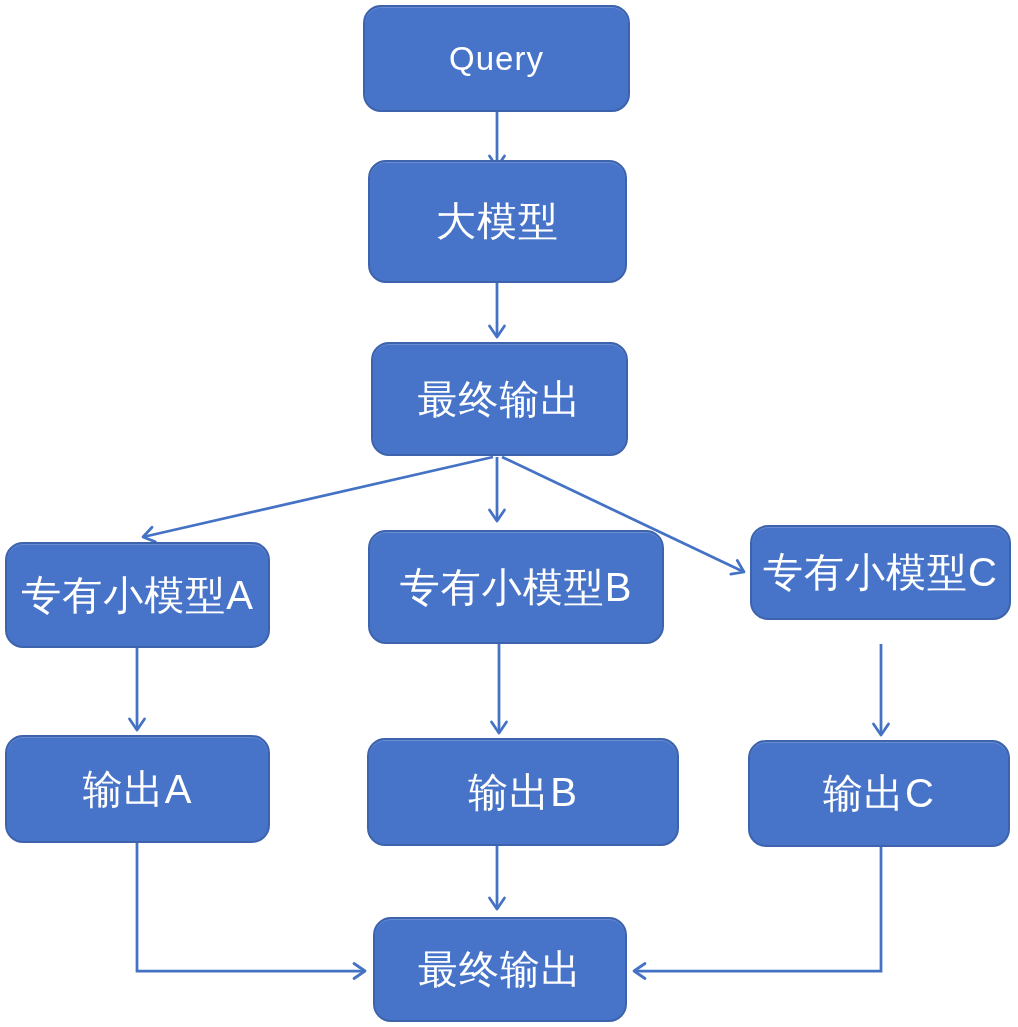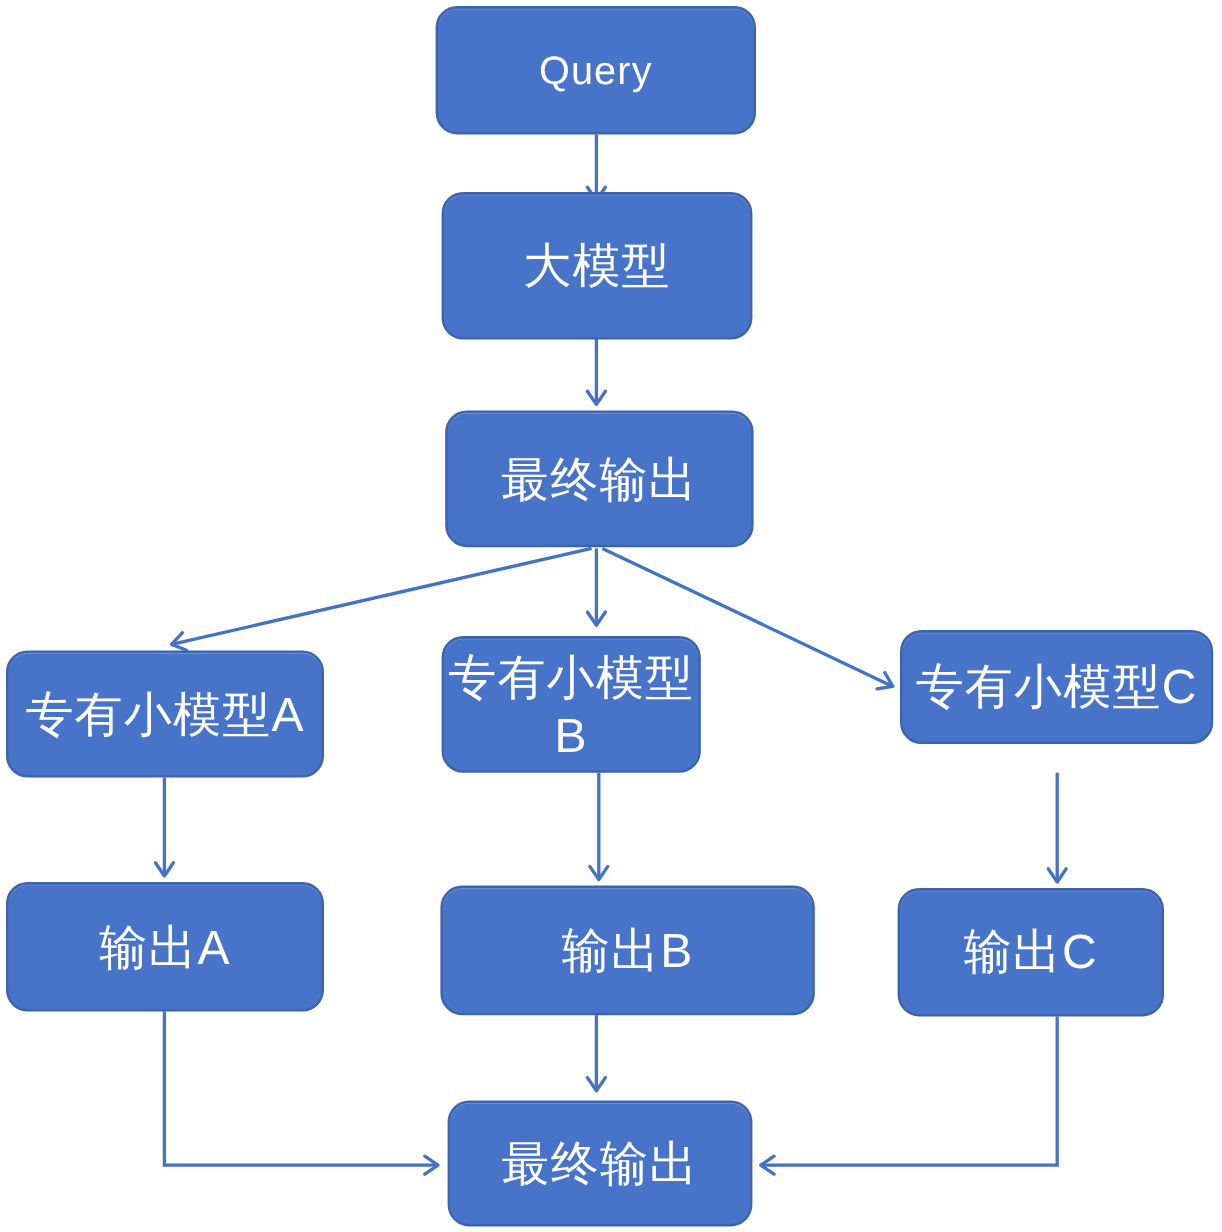--- a/index.html
+++ b/index.html
@@ -47,25 +47,25 @@
     font-size:40px;
     letter-spacing:1px;
     text-align:center;
     box-shadow:inset 0 1px 0 rgba(255,255,255,0.18);
   }
   
   .n-query        {left:363px; top:5px;   width:267px; height:107px; font-size:33px;}
   .n-large-model  {left:368px; top:160px; width:259px; height:123px;}
   .n-context      {left:371px; top:342px; width:257px; height:114px;}
   .n-model-a      {left:5px;   top:542px; width:265px; height:106px;text-align:center;}
-  .n-model-b      {left:368px; top:530px; width:216px; height:114px;}
+  .n-model-b      {left:368px; top:530px; width:296px; height:114px;}
   .n-model-c      {left:750px; top:525px; width:261px; height:95px;}
   .n-output-a     {left:5px;   top:735px; width:265px; height:108px;align-items:center;}
   .n-output-b     {left:367px; top:738px; width:312px; height:108px;}
-  .n-output-c     {left:748px; top:740px; width:222px; height:107px;}
+  .n-output-c     {left:748px; top:740px; width:262px; height:107px;}
   .n-final-output {left:373px; top:917px; width:254px; height:105px;text-align:right;}
 </style>
 </head>
 <body>
 
 <div class="canvas">
 
   <svg class="edges" viewBox="0 0 1018 1027" xmlns="http://www.w3.org/2000/svg">
     <defs>
       <marker id="arrow" markerUnits="userSpaceOnUse" markerWidth="22" markerHeight="22" viewBox="0 0 22 22" refX="16" refY="11" orient="auto">

